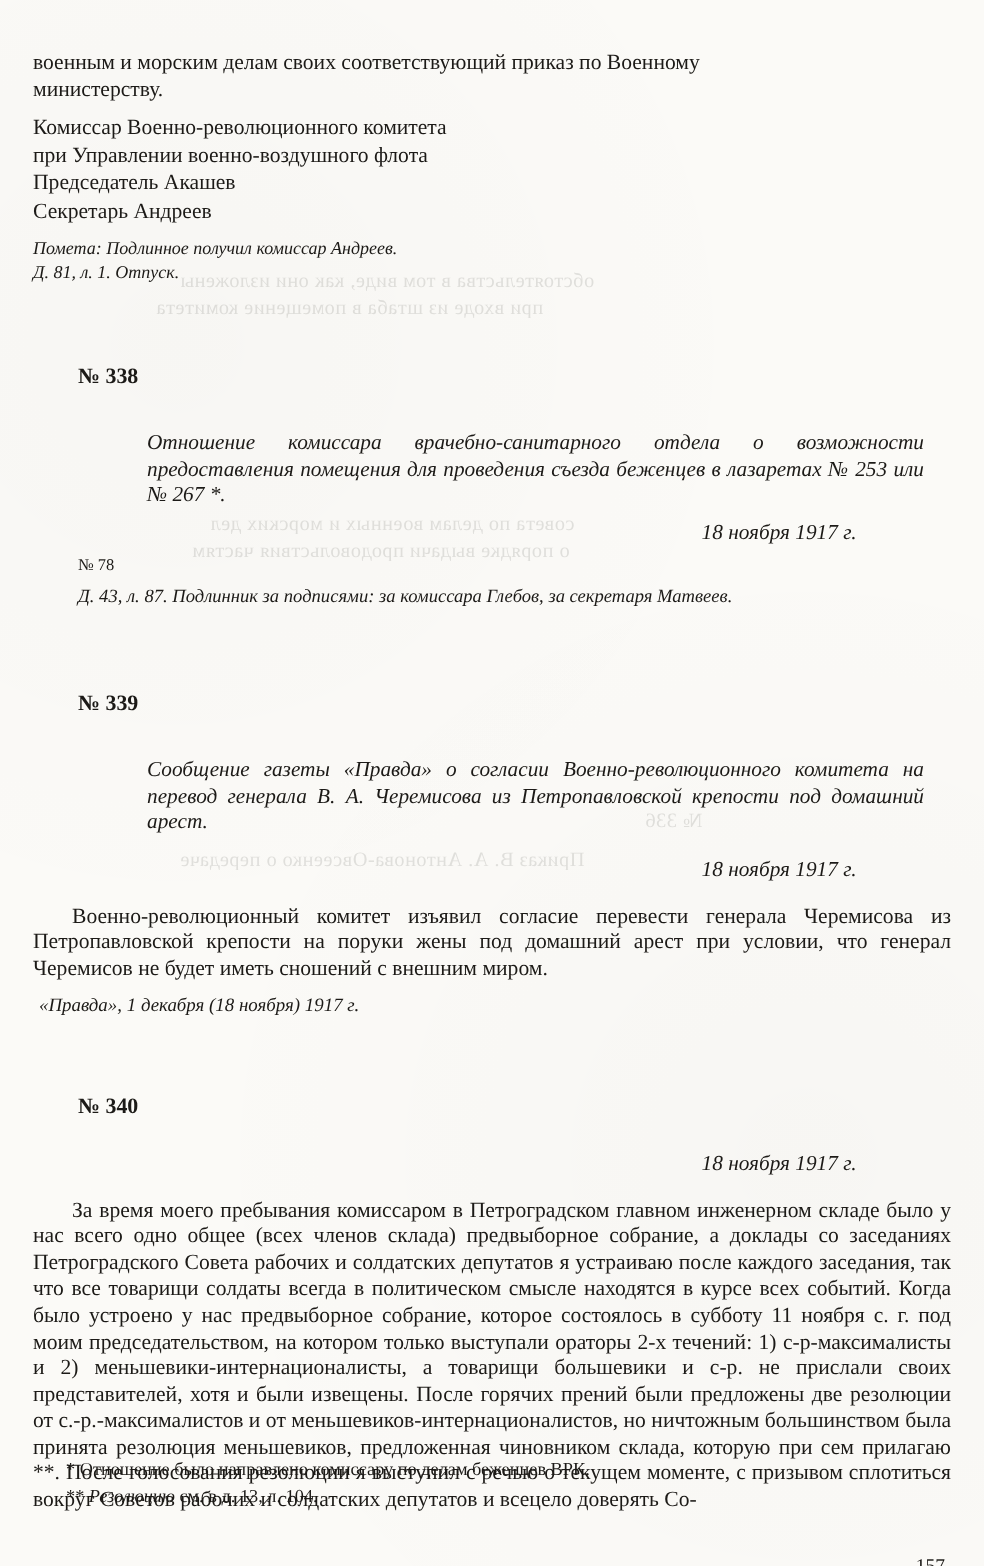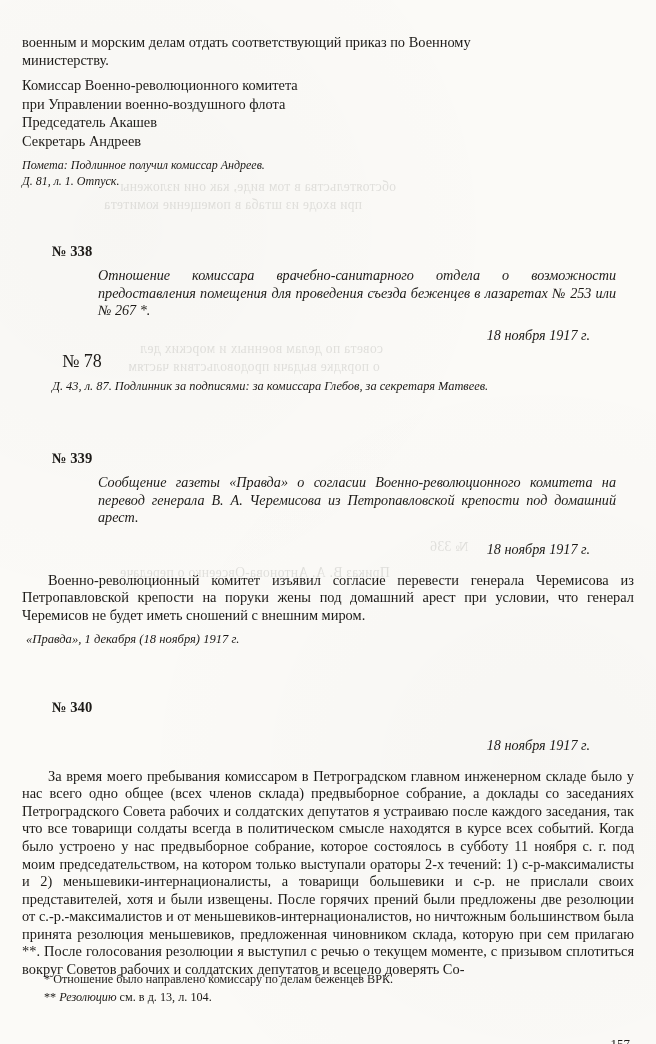--- a/index.html
+++ b/index.html
@@ -58,30 +58,31 @@
     font-size: 14.6px;
     margin-left: 30px;
   }
   .doc-head {
     font-style: italic;
     font-size: 14.2px;
     line-height: 17.6px;
     margin-left: 76px;
     margin-right: 18px;
     text-align: justify;
+    margin-top: 20px;
   }
   .date-line {
     font-style: italic;
     font-size: 14.2px;
     text-align: right;
-    margin-right: 44px;
+    margin-right: 63px;
   }
   .small-num {
-    font-size: 18px;
-    margin-left: 40px;
+    font-size: 11px;
+    margin-left: 30px;
   }
   .archive-note {
     font-style: italic;
     font-size: 12.4px;
     margin-left: 30px;
   }
   .src-note {
     font-style: italic;
     font-size: 12.6px;
     margin-left: 4px;
@@ -144,21 +145,21 @@
   <div class="bleed" style="left:120px; top:178px;">обстоятельства в том виде, как они изложены</div>
   <div class="bleed" style="left:104px; top:196px;">при входе из штаба в помещение комитета</div>
   <div class="bleed" style="left:140px; top:340px;">совета по делам военных и морских дел</div>
   <div class="bleed" style="left:128px; top:358px;">о порядке выдачи продовольствия частям</div>
   <div class="bleed" style="left:430px; top:538px;">№ 336</div>
   <div class="bleed" style="left:120px; top:564px;">Приказ В. А. Антонова-Овсеенко о передаче</div>
 
   <div class="content">
 
     <div>
-      <p class="body-text">военным и морским делам отдать соответствующий приказ по Военному</p>
+      <p class="body-text">военным и морским делам своих соответствующий приказ по Военному</p>
       <p class="body-text">министерству.</p>
     </div>
 
     <div class="gap-s"></div>
 
     <div class="right-block">
       <p>Комиссар Военно-революционного комитета</p>
       <p>при Управлении военно-воздушного флота</p>
       <p>Председатель Акашев</p>
       <p>Секретарь Андреев</p>

